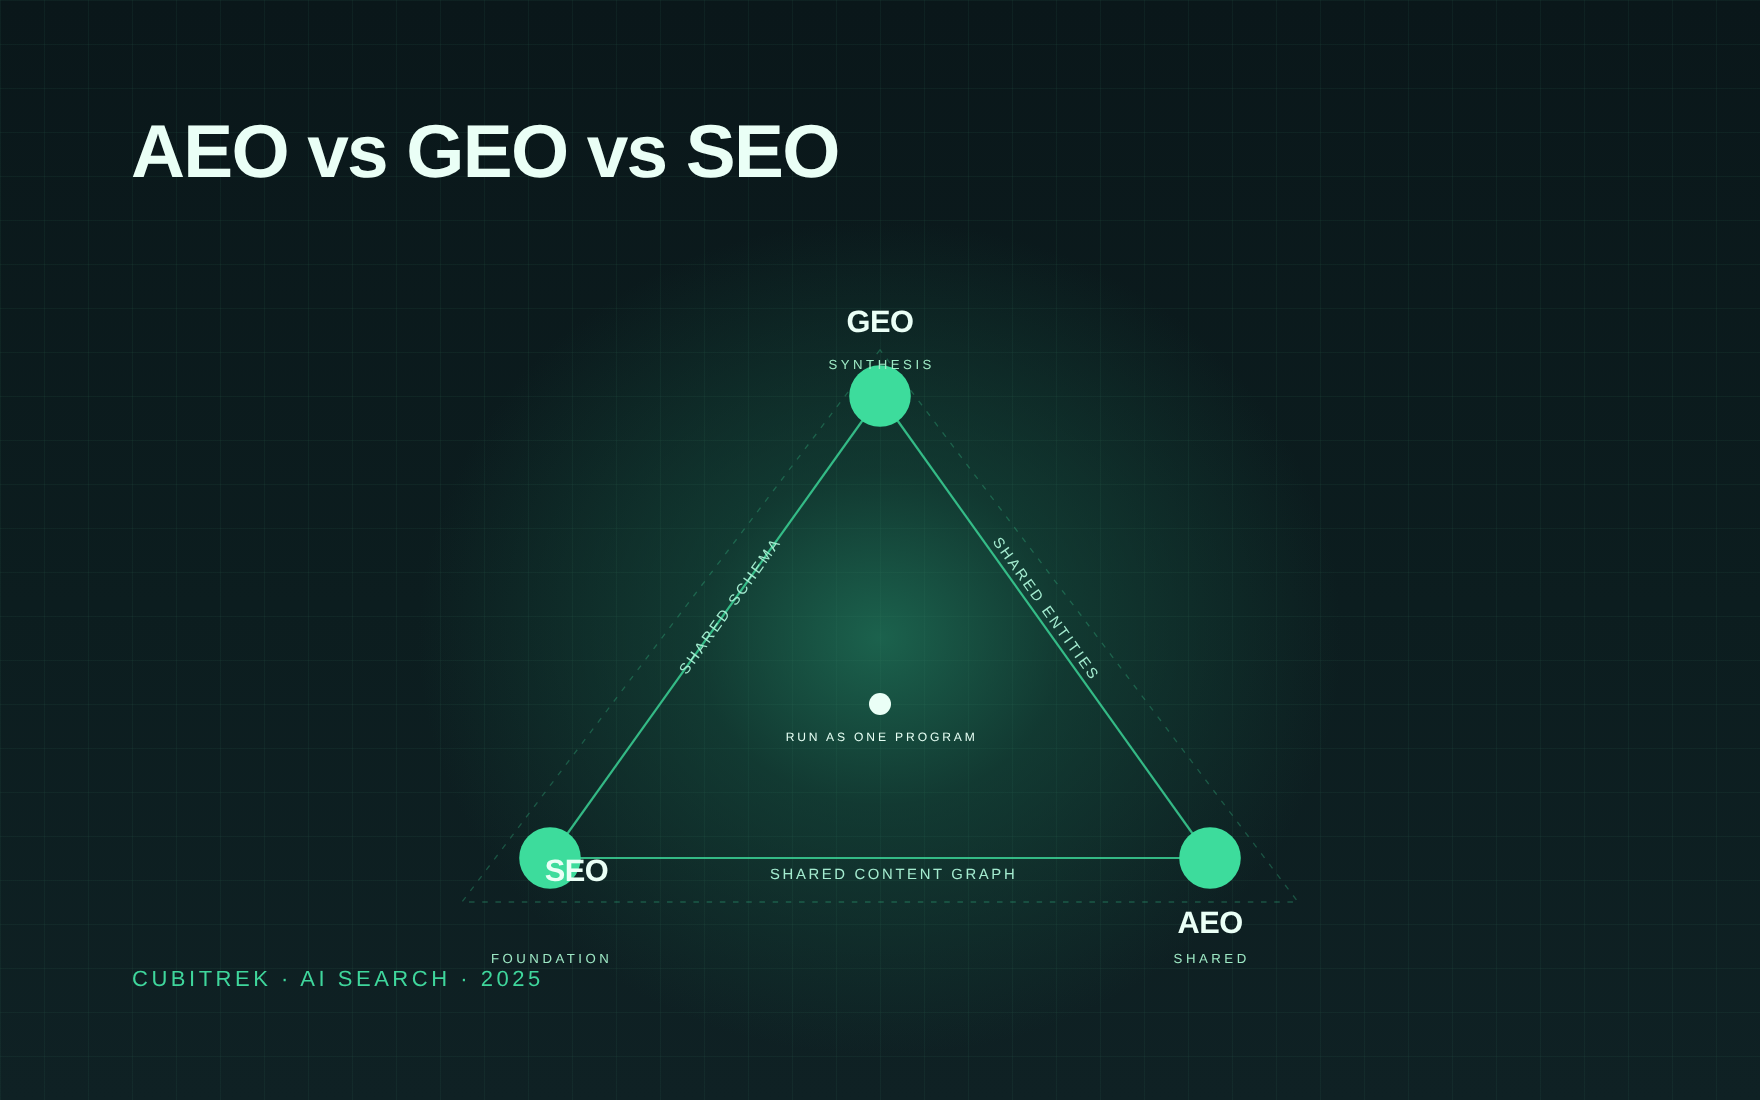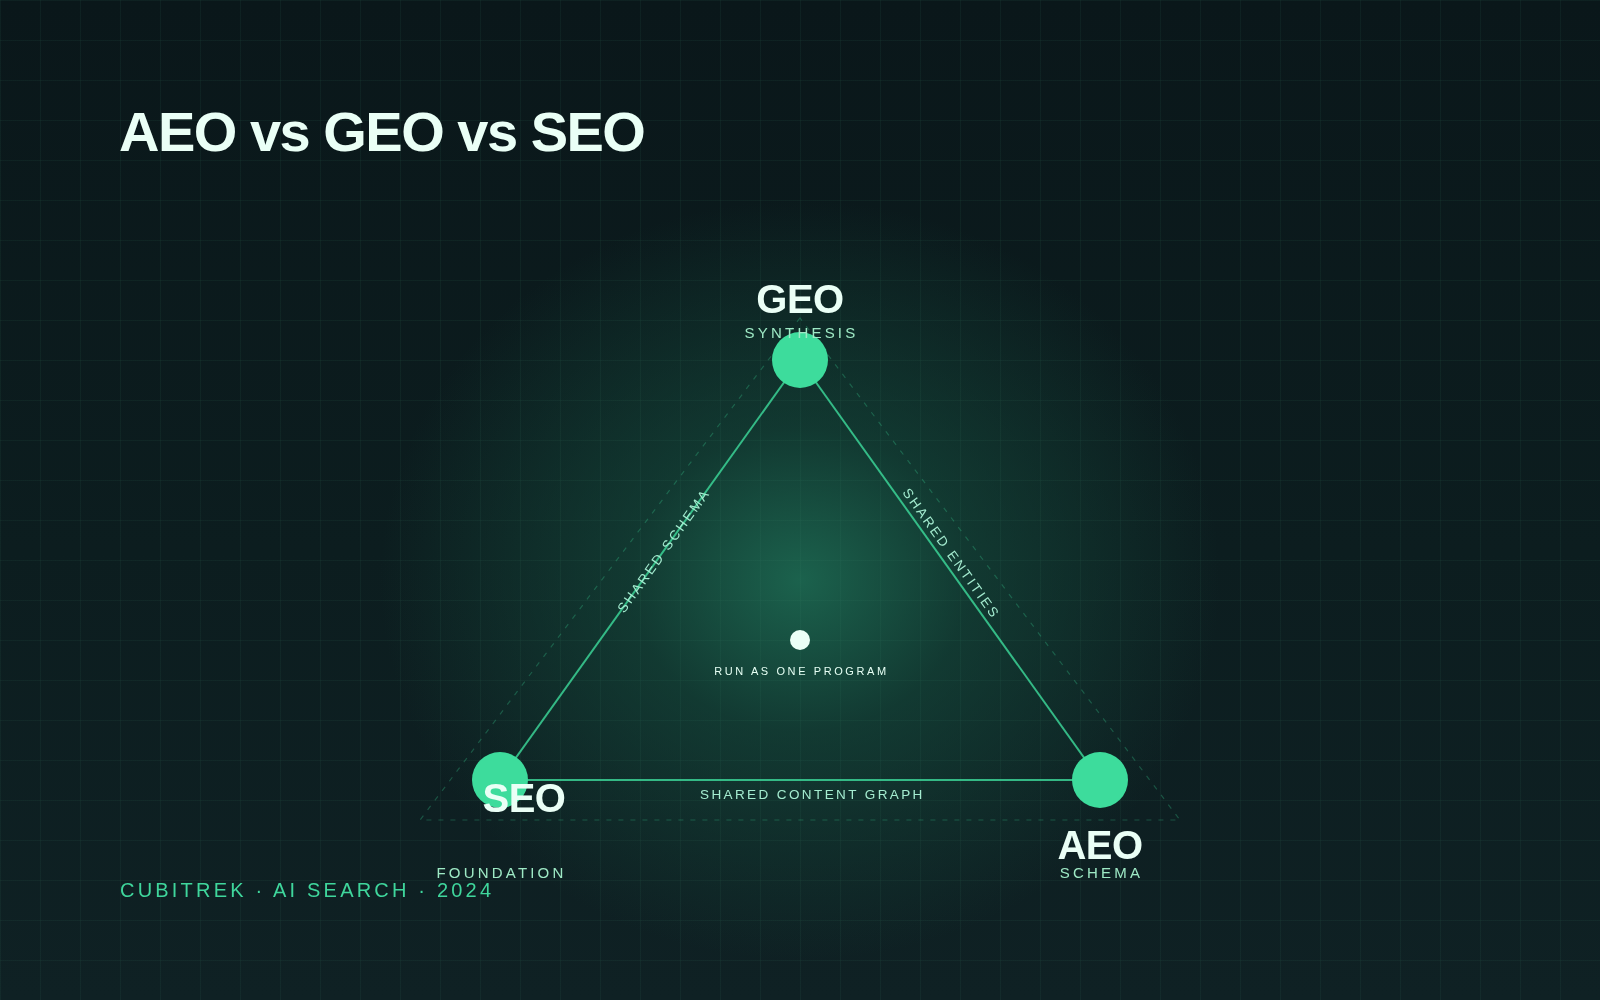--- a/index.html
+++ b/index.html
@@ -28,21 +28,21 @@
         linear-gradient(to bottom, rgba(60,140,110,0.09) 1px, transparent 1px);
       background-size: 40px 40px;
       background-position: 0 0;
       pointer-events: none;
     }
     .title {
       position: absolute;
       left: 119px;
       top: 104px;
       margin: 0;
-      font-size: 56px;
+      font-size: 68px;
       font-weight: 700;
       letter-spacing: -1.5px;
       color: #eafff6;
       line-height: 1;
     }
     .subtitle {
       position: absolute;
       left: 120px;
       top: 196px;
       margin: 0;
@@ -65,31 +65,31 @@
     svg.diagram {
       position: absolute;
       left: 0;
       top: 0;
       width: 1600px;
       height: 1000px;
     }
     .node-title {
       position: absolute;
       transform: translateX(-50%);
-      font-size: 40px;
+      font-size: 28px;
       font-weight: 700;
       color: #eafff6;
       line-height: 1;
       white-space: nowrap;
       letter-spacing: -0.5px;
     }
     .node-sub {
       position: absolute;
       transform: translateX(-50%);
-      font-size: 15px;
+      font-size: 12px;
       font-weight: 400;
       letter-spacing: 3.2px;
       color: #9ee9c5;
       line-height: 1;
       white-space: nowrap;
       padding-left: 3px;
     }
     .edge-label {
       position: absolute;
       font-size: 13.5px;
@@ -135,22 +135,22 @@
     <circle cx="800" cy="640" r="10" fill="#eafff6"></circle>
   </svg>
 
   <div class="node-title" style="left:800px; top:279px;">GEO</div>
   <div class="node-sub" style="left:800px; top:325px;">SYNTHESIS</div>
 
   <div class="node-title" style="left:500px; top:778px;margin-left:24px;">SEO</div>
   <div class="node-sub" style="left:500px; top:865px;">FOUNDATION</div>
 
   <div class="node-title" style="left:1100px; top:825px;">AEO</div>
-  <div class="node-sub" style="left:1100px; top:865px;">SCHEMA</div>
+  <div class="node-sub" style="left:1100px; top:865px;">SHARED</div>
 
   <div class="edge-label" style="left:584px; top:544px; width:160px; text-align:center; transform: rotate(-54.5deg);">SHARED SCHEMA</div>
   <div class="edge-label" style="left:866px; top:547px; width:170px; text-align:center; transform: rotate(54.5deg);">SHARED ENTITIES</div>
   <div class="edge-label" style="left:700px; top:788px; width:200px; ">SHARED CONTENT GRAPH</div>
 
   <div class="center-label">RUN AS ONE PROGRAM</div>
 
-  <p class="footer">CUBITREK · AI SEARCH · 2024</p>
+  <p class="footer">CUBITREK · AI SEARCH · 2025</p>
 </div>
 
 </body></html>

